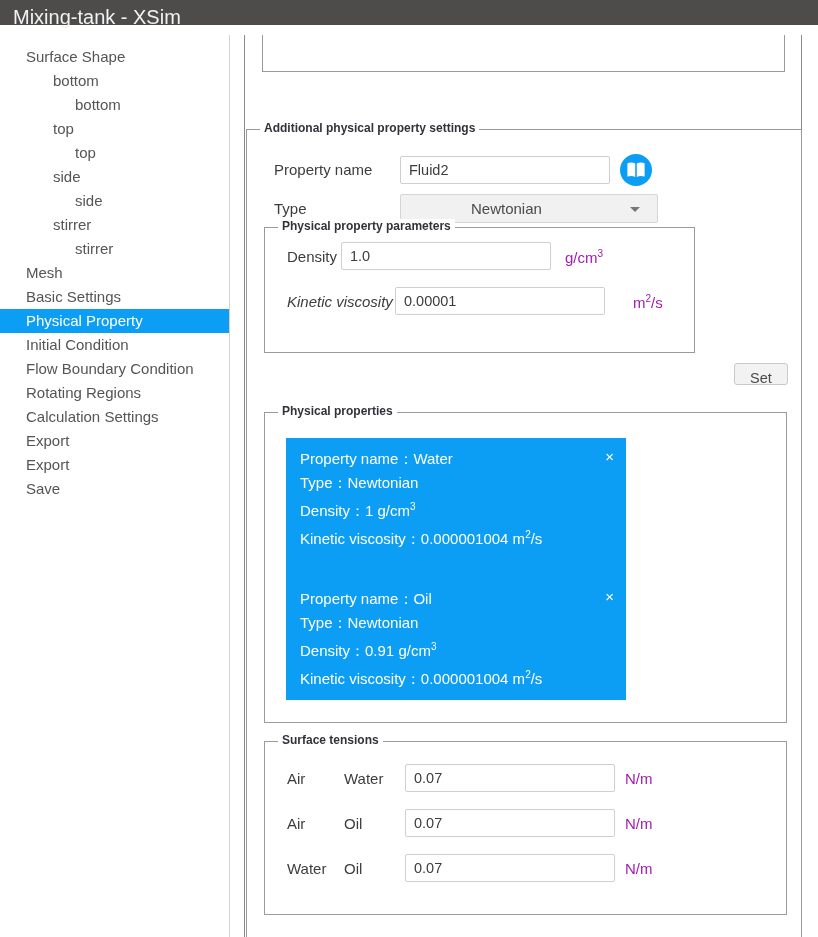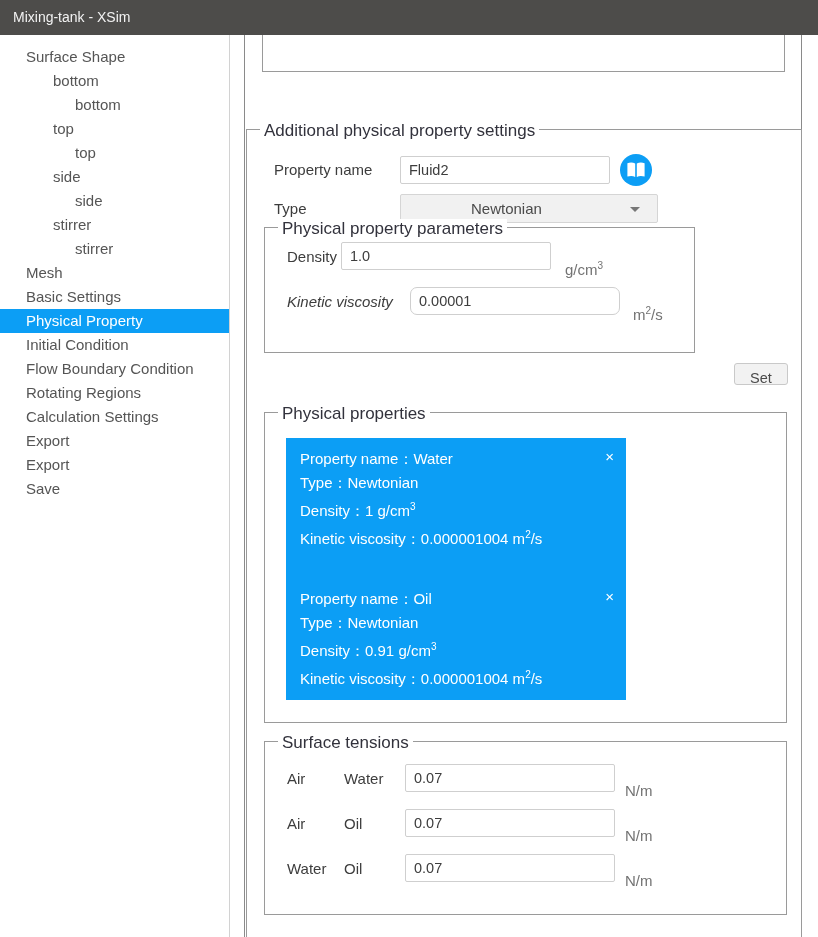--- a/index.html
+++ b/index.html
@@ -7,23 +7,23 @@
     width:818px;height:937px;overflow:hidden;
     background:#ffffff;
     font-family:"Liberation Sans","DejaVu Sans",sans-serif;
     color:#3b3b3b;
     -webkit-font-smoothing:antialiased;
   }
   .app{position:relative;width:818px;height:937px;}
 
   
   .titlebar{
-    position:absolute;left:0;top:0;width:818px;height:35px;
+    position:absolute;left:0;top:0;width:818px;height:25px;
     background:#4d4c4a;color:#f2f2f2;
-    font-size:14px;line-height:35px;
+    font-size:20px;line-height:35px;
   }
   .titlebar .tt{position:absolute;left:13px;top:0;white-space:nowrap;}
 
   
   .sidebar{
     position:absolute;left:0;top:35px;width:229px;height:902px;
     background:#ffffff;border-right:1px solid #d2d2d2;
     overflow:hidden;
   }
   .tree{position:absolute;left:0;top:10px;width:229px;}
@@ -42,25 +42,25 @@
   }
   .outerpanel{
     position:absolute;left:14px;top:-30px;width:558px;height:958px;
     border:1px solid #8a8a8a;box-sizing:border-box;background:#fff;
   }
 
   
   .group{position:absolute;border:1px solid #9a9a9a;box-sizing:border-box;background:#fff;}
   .group > .legend{
     position:absolute;top:-9px;left:13px;background:#ffffff;
-    padding:0 4px;font-size:17px;color:#32323c;white-space:nowrap;
+    padding:0 4px;font-size:12px;color:#32323c;white-space:nowrap;font-weight:bold;
   }
 
   .lbl{position:absolute;font-size:15px;color:#3d3d3d;white-space:nowrap;}
-  .unit{position:absolute;font-size:15px;color:#737373;white-space:nowrap;margin-top:12px;}
+  .unit{position:absolute;font-size:15px;color:#a21caf;white-space:nowrap;}
   .unit sup{font-size:10px;vertical-align:super;}
 
   .tfield{
     position:absolute;box-sizing:border-box;
     border:1px solid #cfcfcf;border-radius:2px;background:#ffffff;
     font-size:14.5px;color:#3d3d3d;
     padding:0 8px;line-height:26px;white-space:nowrap;overflow:hidden;
   }
 
   .combo{
@@ -162,21 +162,21 @@
         <div class="group" style="left:17px;top:97px;width:431px;height:126px;">
           <div class="legend">Physical property parameters</div>
 
           <div class="lbl" style="left:22px;top:20px;">Density</div>
           <div class="tfield" style="left:76px;top:14px;width:210px;height:28px;">1.0</div>
           <div class="unit" style="left:300px;top:20px;">
             <span>g/cm</span><sup>3</sup>
           </div>
 
           <div class="lbl" style="left:22px;top:65px;font-style:italic;">Kinetic viscosity</div>
-          <div class="tfield" style="left:145px;top:59px;width:210px;height:28px;border-radius:7px;">0.00001</div>
+          <div class="tfield" style="left:130px;top:59px;width:210px;height:28px;">0.00001</div>
           <div class="unit" style="left:368px;top:65px;">
             <span>m</span><sup>2</sup><span>/s</span>
           </div>
         </div>
 
         <div class="btn" style="left:487px;top:233px;width:54px;height:22px;">Set</div>
 
         <div class="group" style="left:17px;top:282px;width:523px;height:311px;">
           <div class="legend">Physical properties</div>
           <div id="cards">

